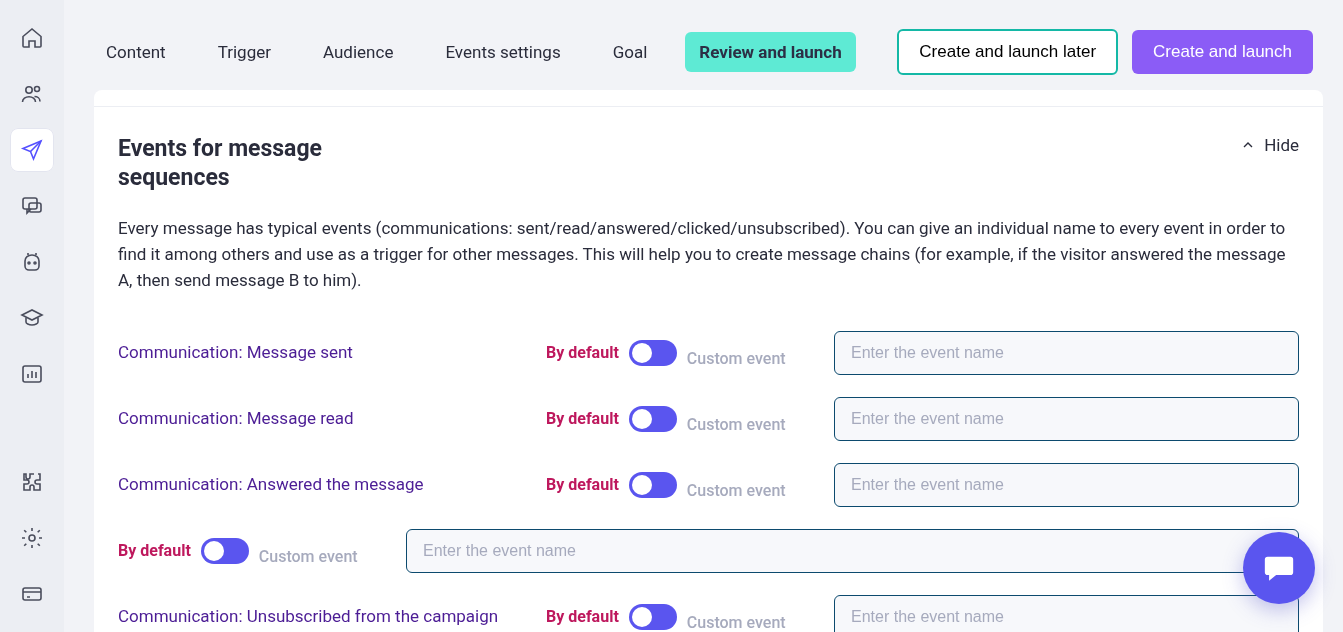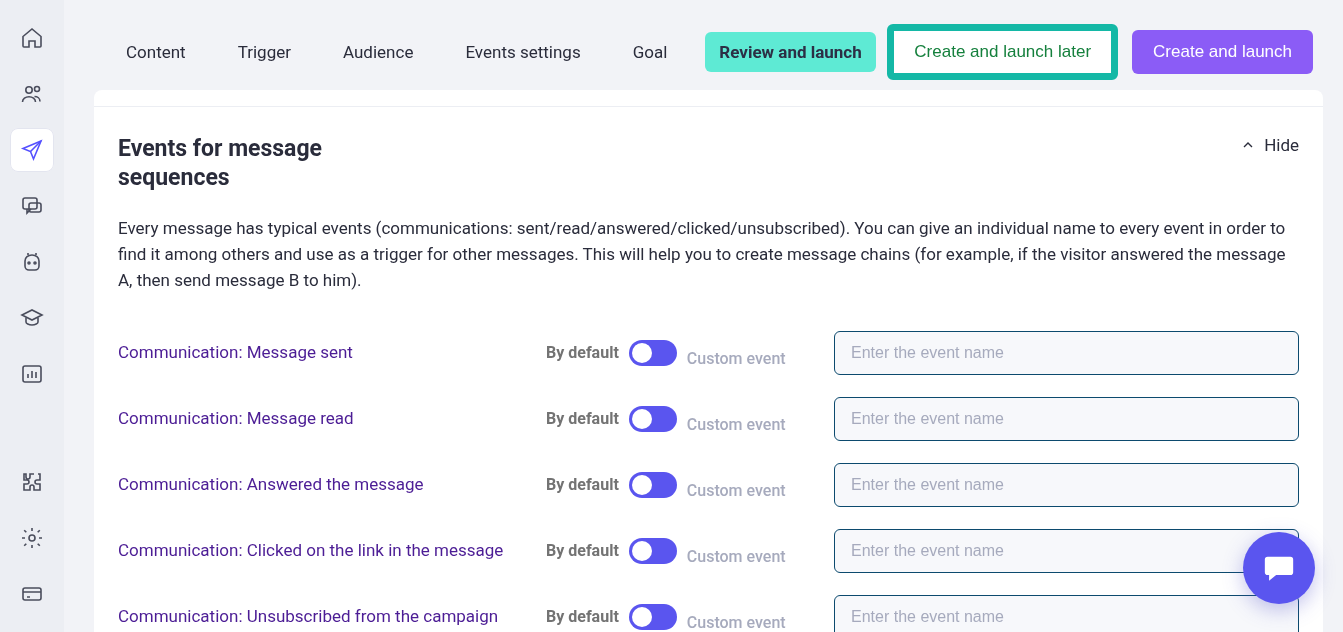--- a/index.html
+++ b/index.html
@@ -47,21 +47,21 @@
   .side-icon.active {
     background: #ffffff;
     color: #5551ff;
     box-shadow: 0 0 0 1px #e3e5ef inset;
   }
   .side-icon svg { width: 24px; height: 24px; stroke: currentColor; fill: none; stroke-width: 1.6; }
 
   
   .topbar {
     position: absolute;
-    left: 72px; top: 0;
+    left: 52px; top: 0;
     right: 0;
     height: 90px;
     background: #f2f3f7;
     display: flex;
     align-items: center;
     padding: 14px 30px 0 40px;
   }
   .tabs {
     display: flex;
     gap: 24px;
@@ -84,22 +84,22 @@
   .btn {
     font-size: 17px;
     padding: 11px 20px;
     border-radius: 6px;
     cursor: pointer;
     white-space: nowrap;
     border: 1px solid transparent;
   }
   .btn-outline {
     background: #fff;
-    border: 7px solid #14b8a6;
-    color: #15803d;
+    border: 2px solid #14b8a6;
+    color: #000000;
     margin-right: 14px;
   }
   .btn-primary {
     background: #8b5cf6;
     color: #fff;
   }
 
   
   .content-area {
     position: absolute;
@@ -163,21 +163,21 @@
   }
   .toggle-cluster {
     display: flex;
     align-items: center;
     gap: 10px;
     flex: 0 0 270px;
   }
   .opt-default {
     font-size: 16px;
     font-weight: 700;
-    color: #737373;
+    color: #be185d;
     text-align: center;
   }
   .opt-custom {
     font-size: 16px;
     color: #a6aabd;
     font-weight: 500;
     margin-top: 12px;
   }
   .switch {
     width: 48px;
@@ -363,21 +363,20 @@
             <div class="knob"></div>
           </div>
         <span class="opt-custom">Custom event</span>
       </div>
       <div class="event-input-wrap">
         <input class="event-input" type="text" placeholder="Enter the event name" style="">
       </div>
     </div>
 
     <div class="event-row">
-      <div class="event-label">Communication: Clicked on the link in the message</div>
       <div class="toggle-cluster">
         <span class="opt-default">By default</span>
         <div class="switch">
             <div class="knob"></div>
           </div>
         <span class="opt-custom">Custom event</span>
       </div>
       <div class="event-input-wrap">
         <input class="event-input" type="text" placeholder="Enter the event name" style="">
       </div>

